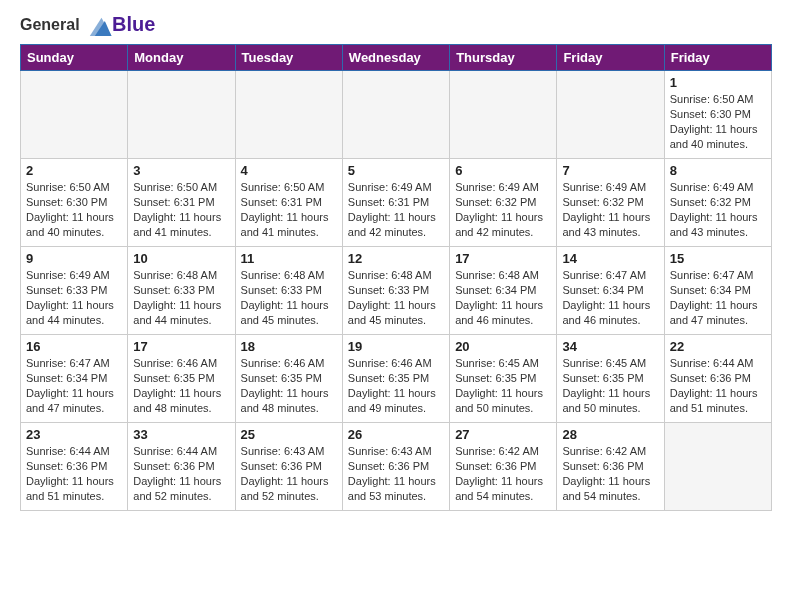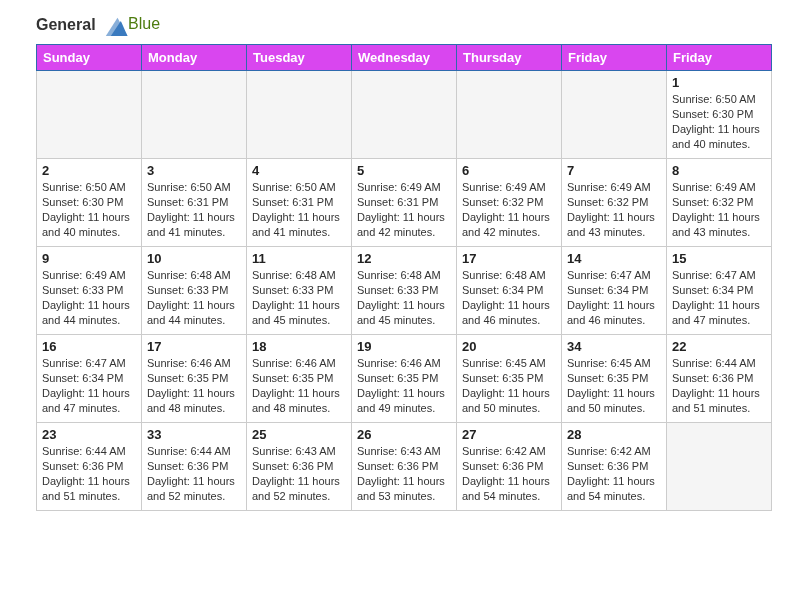--- a/index.html
+++ b/index.html
@@ -5,21 +5,21 @@
     * { box-sizing: border-box; margin: 0; padding: 0; }
     body {
       font-family: Arial, sans-serif;
       background: #fff;
       width: 792px;
       height: 612px;
       overflow: hidden;
     }
     .page {
       width: 792px;
-      padding: 16px 20px 10px 36px;
+      padding: 16px 20px 10px 20px;
     }
     .header-section {
       display: flex;
       justify-content: space-between;
       align-items: flex-start;
       margin-bottom: 8px;
     }
     .logo {
       display: flex;
       align-items: center;
@@ -36,21 +36,21 @@
     .subtitle {
       font-size: 14px;
       color: #444;
     }
     .calendar {
       width: 100%;
       border-collapse: collapse;
       border: 1px solid #ccc;
     }
     .calendar th {
-      background-color: #d946ef;
+      background-color: #701a75;
       color: #fff;
       font-size: 13px;
       font-weight: bold;
       padding: 5px 6px;
       text-align: left;
       border: 1px solid #2e6aad;
     }
     .calendar td {
       width: calc(100% / 7);
       vertical-align: top;
@@ -84,21 +84,21 @@
   <div style="display:flex;align-items:center;">
     <div>
       <span style="font-size:16px;font-weight:bold;color:#333;">General</span>
       <svg width="26" height="20" viewBox="0 0 30 24" style="vertical-align:middle;margin-left:2px;">
         <polygon points="4,24 18,2 30,24" fill="#3a7abf" opacity="0.6"></polygon>
         <polygon points="10,24 22,6 30,24" fill="#3a7abf"></polygon>
       </svg>
     </div>
   </div>
   <div style="margin-top:-4px;">
-    <span style="font-size:16px;font-weight:normal;color:#4d7c0f;">Blue</span>
+    <span style="font-size:20px;font-weight:bold;color:#4c1d95;">Blue</span>
   </div>
 </div>
     <div class="title-section">
       <div class="month-title"></div>
       <div class="subtitle"></div>
     </div>
   </div>
 
   <table class="calendar">
     <thead>

